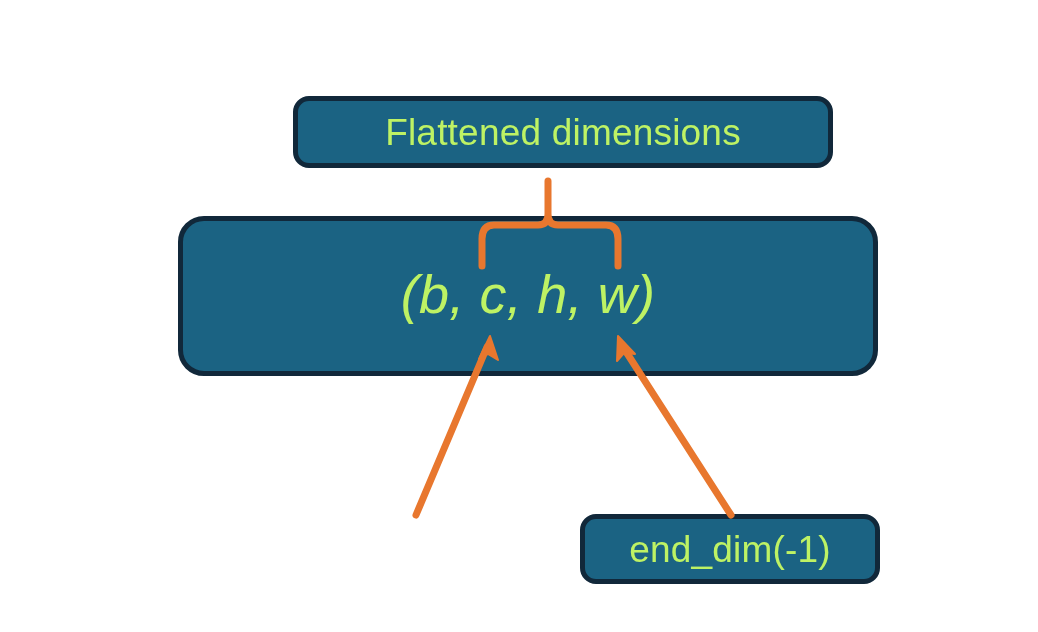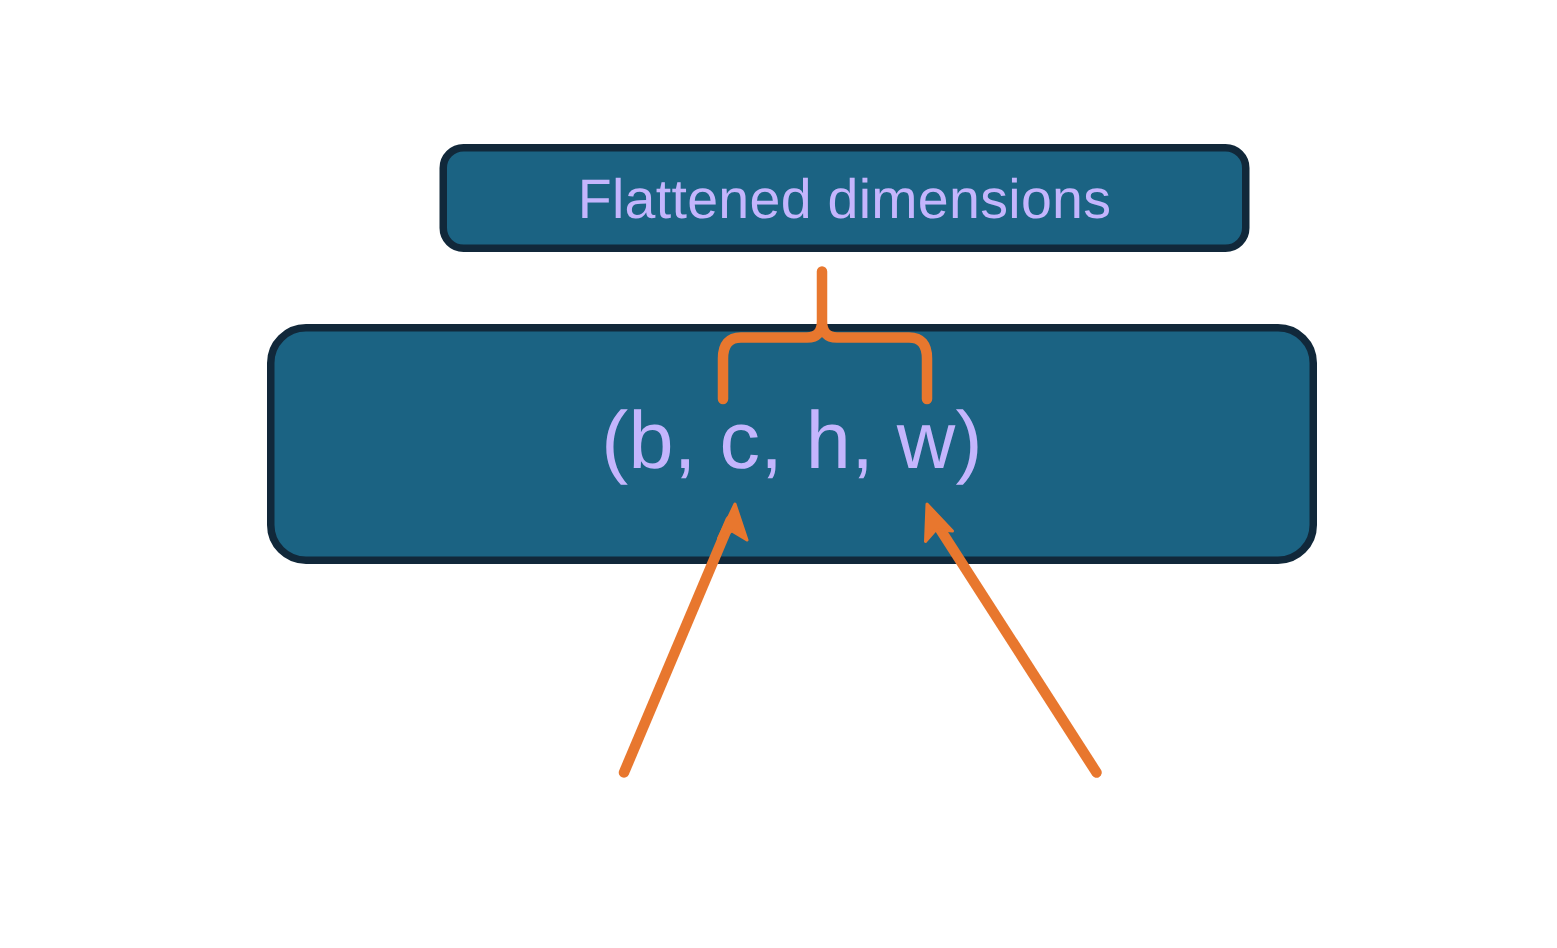--- a/index.html
+++ b/index.html
@@ -21,21 +21,21 @@
   }
   .node-box {
     position: absolute;
     box-sizing: border-box;
     background: #1b6383;
     border: 5px solid #11283a;
     border-radius: 18px;
     display: flex;
     align-items: center;
     justify-content: center;
-    color: #c4b5fd;
+    color: #bef264;
     font-weight: 400;
     letter-spacing: 0.2px;
     text-align: center;
     line-height: 1;
     z-index: 2;
   }
   #box-flattened {
     left: 293px;
     top: 96px;
     width: 540px;
@@ -63,20 +63,21 @@
     left: 580px;
     top: 514px;
     width: 300px;
     height: 70px;
     border-radius: 16px;
     font-size: 37px;
   }
   #shape-label {
     display: block;
     transform: translateY(-2px);
+    font-style: italic;
   }
   #overlay-svg {
     position: absolute;
     left: 0;
     top: 0;
     width: 1038px;
     height: 632px;
     z-index: 3;
     pointer-events: none;
   }
@@ -88,20 +89,23 @@
 
   <div class="node-box" id="box-flattened">
     <span>Flattened dimensions</span>
   </div>
 
   <div class="node-box" id="box-shape">
     <span id="shape-label">(b, c, h, w)</span>
   </div>
 
 
+  <div class="node-box" id="box-end-dim">
+    <span>end_dim(-1)</span>
+  </div>
 
   <svg id="overlay-svg" viewBox="0 0 1038 632">
 
     <path d="M 482 266
              L 482 239
              Q 482 225 494 225
              L 538 225
              Q 548 225 548 214
              L 548 181
              L 548 214

